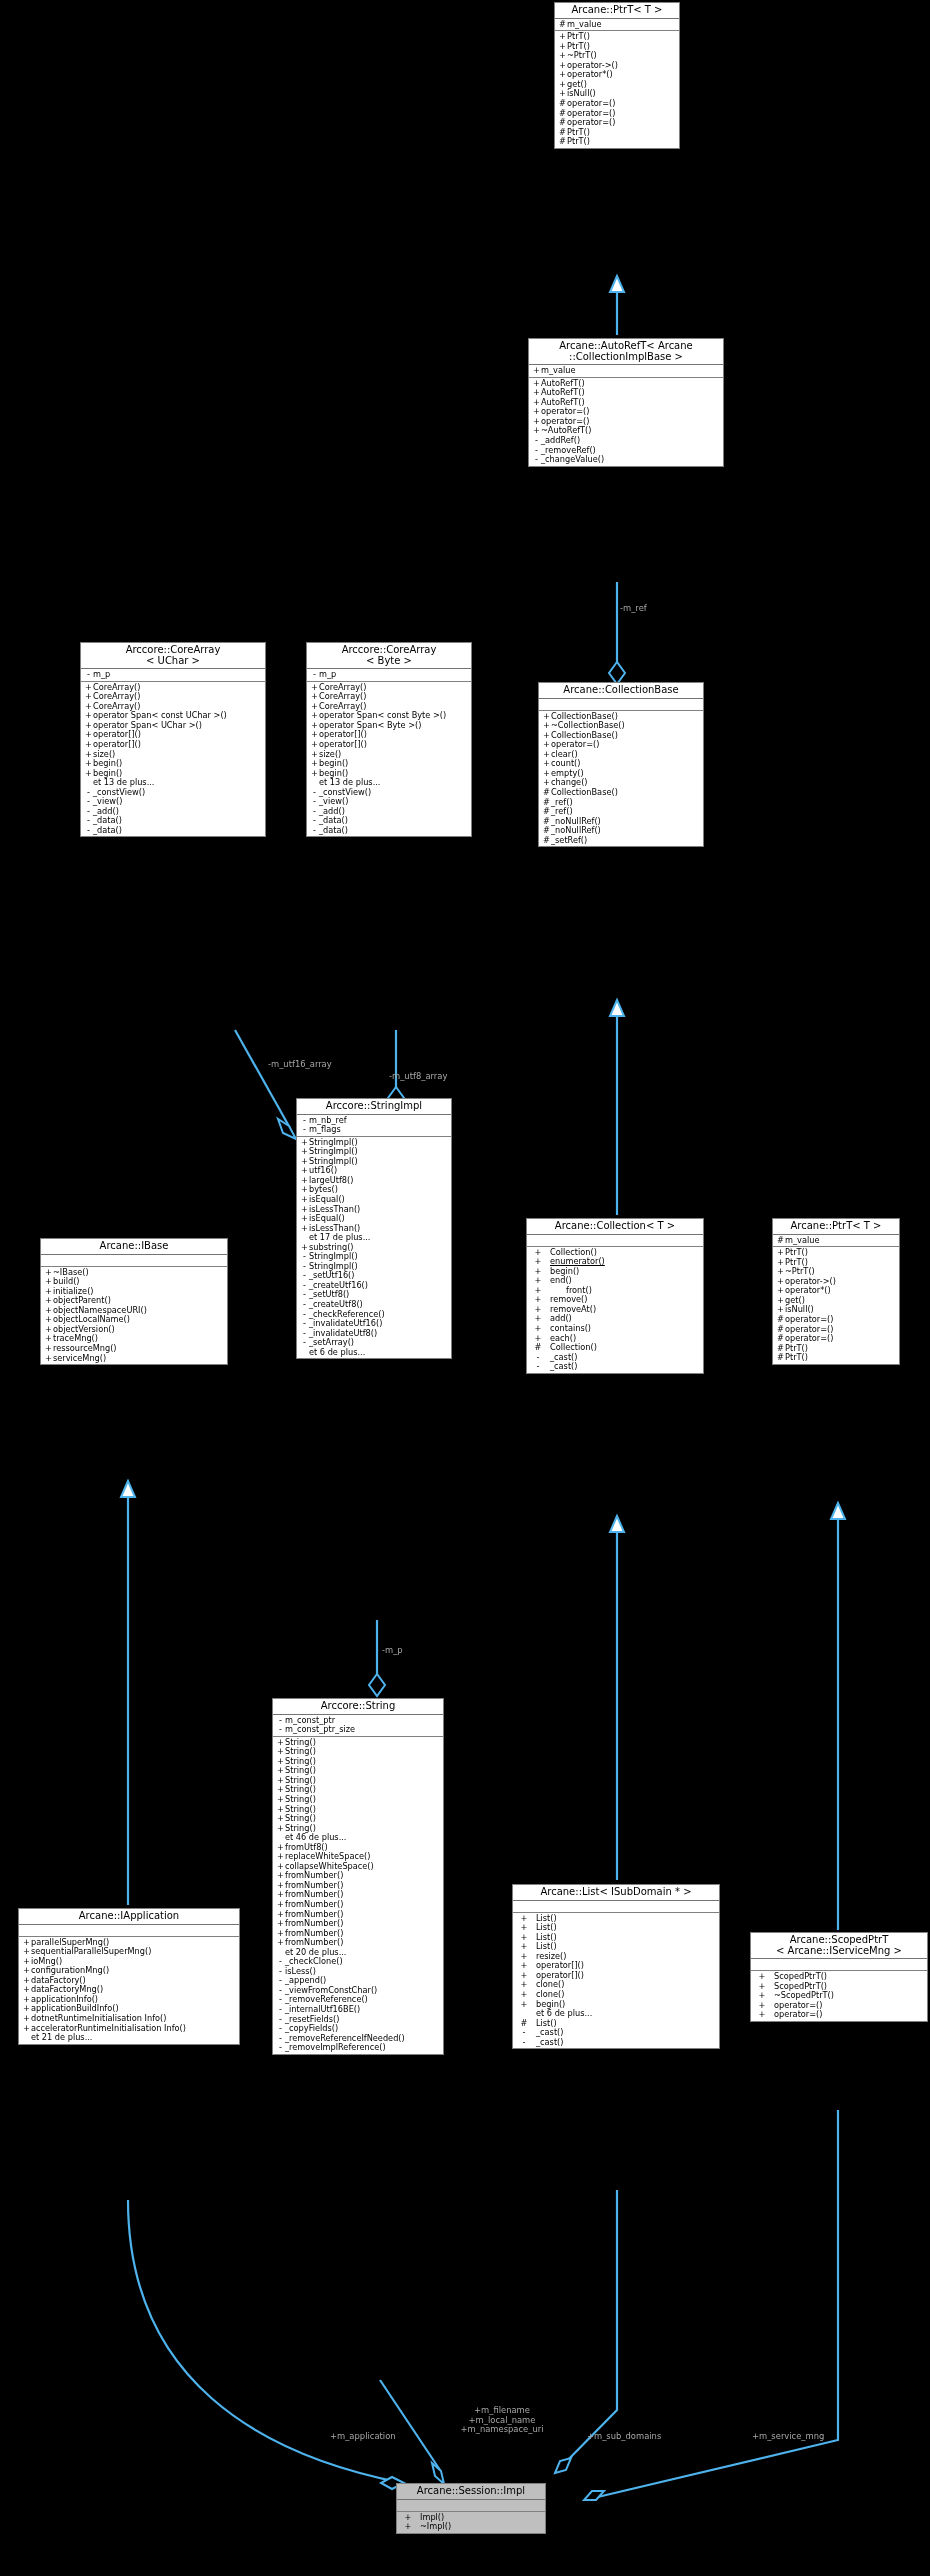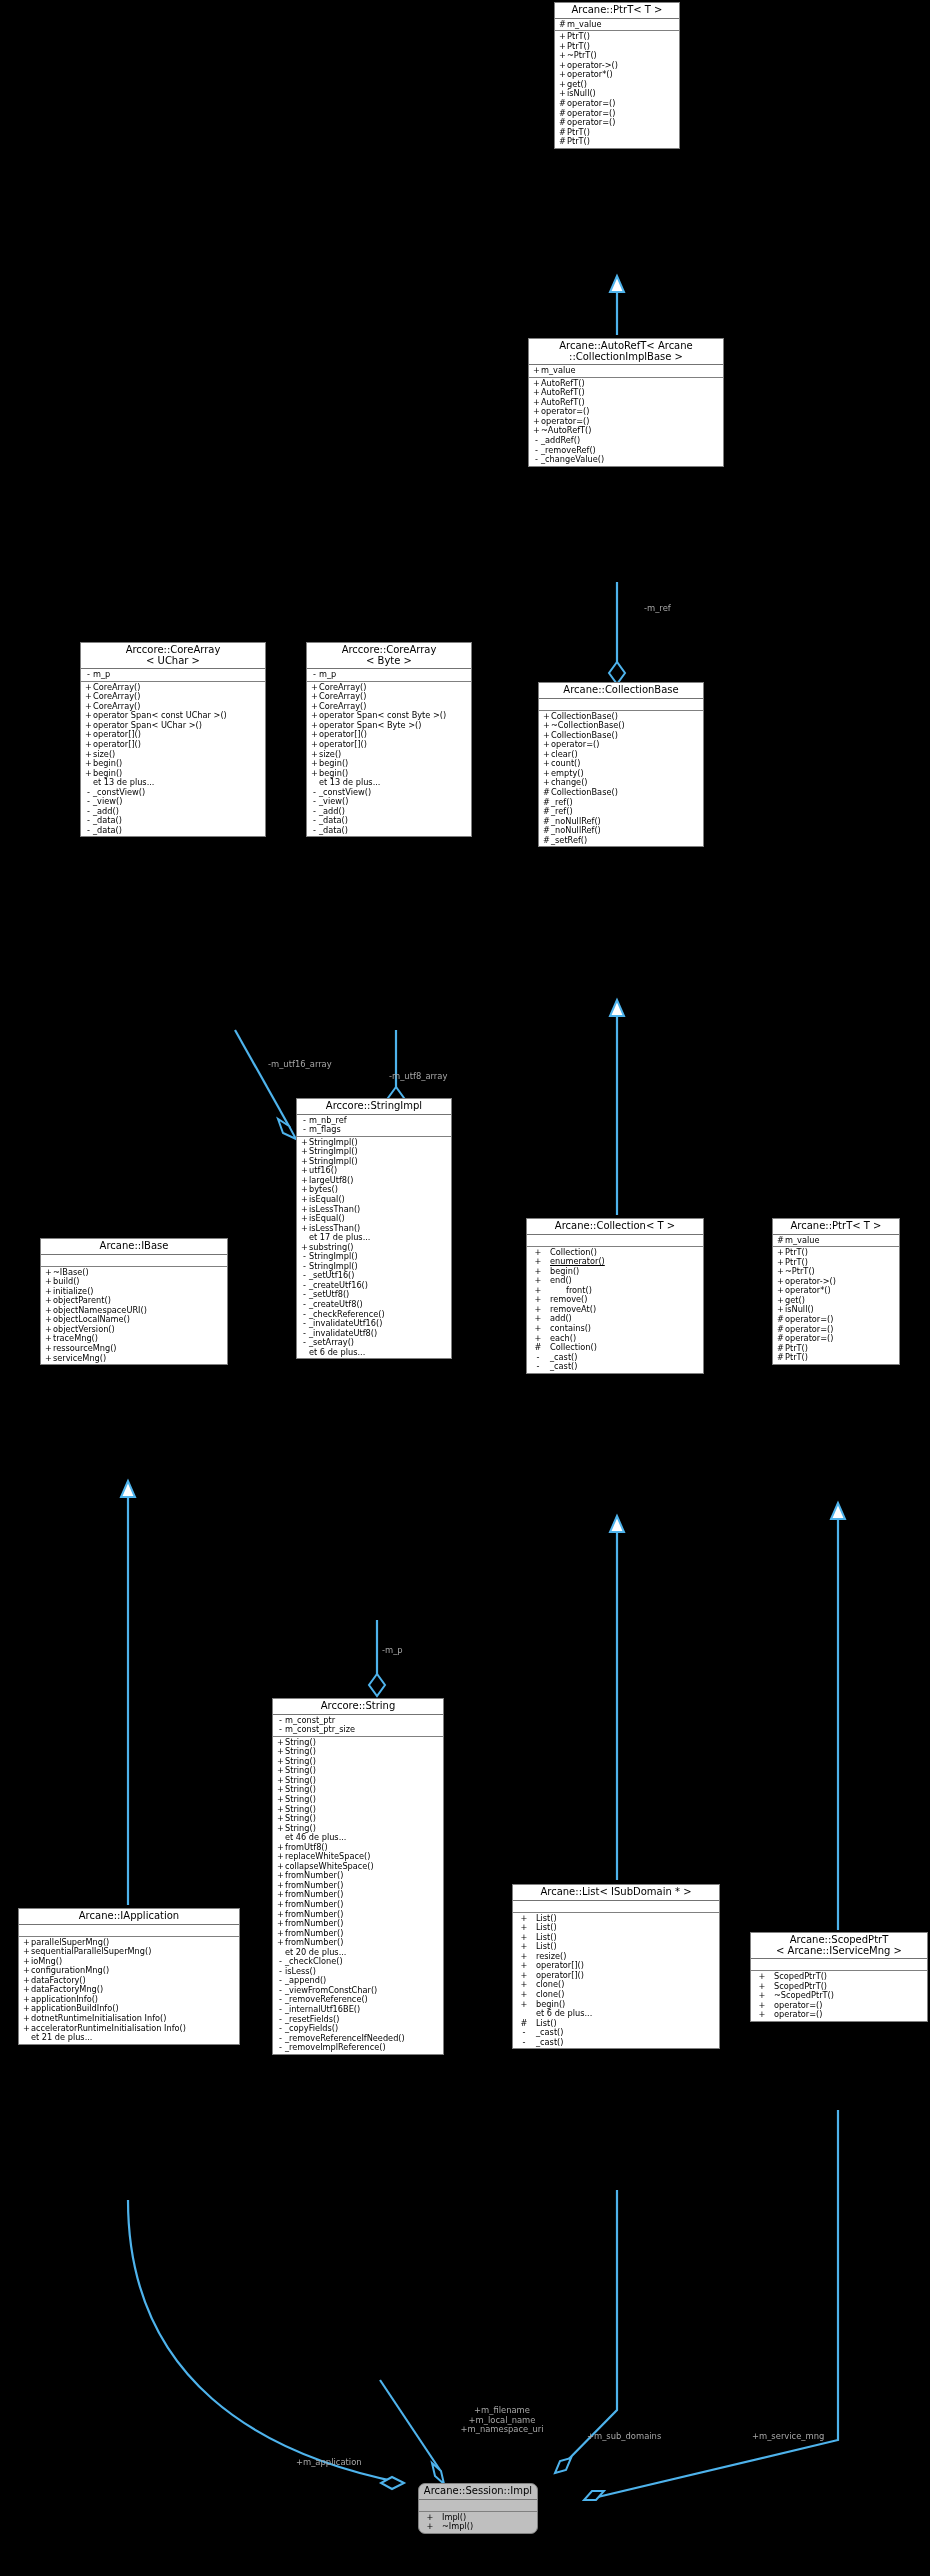--- a/index.html
+++ b/index.html
@@ -441,38 +441,38 @@
     <div class="sect empty"></div>
     <div class="sect">
         <span class="row"><span class="vis" style="width: 16px;">+</span><span class="nm" style="margin-left: 4px;">ScopedPtrT()</span></span>
         <span class="row"><span class="vis" style="width: 16px;">+</span><span class="nm" style="margin-left: 4px;">ScopedPtrT()</span></span>
         <span class="row"><span class="vis" style="width: 16px;">+</span><span class="nm" style="margin-left: 4px;">~ScopedPtrT()</span></span>
         <span class="row"><span class="vis" style="width: 16px;">+</span><span class="nm" style="margin-left: 4px;">operator=()</span></span>
         <span class="row"><span class="vis" style="width: 16px;">+</span><span class="nm" style="margin-left: 4px;">operator=()</span></span>
       </div>
   </div>
 
-  <div class="node shaded" style="left:418px;top:2483px;width:120px;border-radius:7px;">
+  <div class="node shaded" style="left:396px;top:2483px;width:150px;">
     <div class="title">Arcane::Session::Impl</div>
     <div class="sect empty"></div>
     <div class="sect">
         <span class="row"><span class="vis" style="width: 16px;">+</span><span class="nm" style="margin-left: 4px;">Impl()</span></span>
         <span class="row"><span class="vis" style="width: 16px;">+</span><span class="nm" style="margin-left: 4px;">~Impl()</span></span>
       </div>
   </div>
 
-  <div class="edgelabel" style="left:620px;top:604px;padding-left:24px;">-m_ref</div>
+  <div class="edgelabel" style="left:620px;top:604px;">-m_ref</div>
 
   <div class="edgelabel" style="left:268px;top:1060px;">-m_utf16_array</div>
 
   <div class="edgelabel" style="left:389px;top:1072px;">-m_utf8_array</div>
 
   <div class="edgelabel" style="left:382px;top:1646px;">-m_p</div>
 
-  <div class="edgelabel c" style="left:296px;top:2432px;margin-top:26px;">+m_application</div>
+  <div class="edgelabel c" style="left:330px;top:2432px;">+m_application</div>
 
   <div class="edgelabel c" style="left:437px;top:2406px;width:130px;">+m_filename
 +m_local_name
 +m_namespace_uri</div>
 
   <div class="edgelabel c" style="left:587px;top:2432px;">+m_sub_domains</div>
 
   <div class="edgelabel c" style="left:752px;top:2432px;">+m_service_mng</div>
 
 </div>

